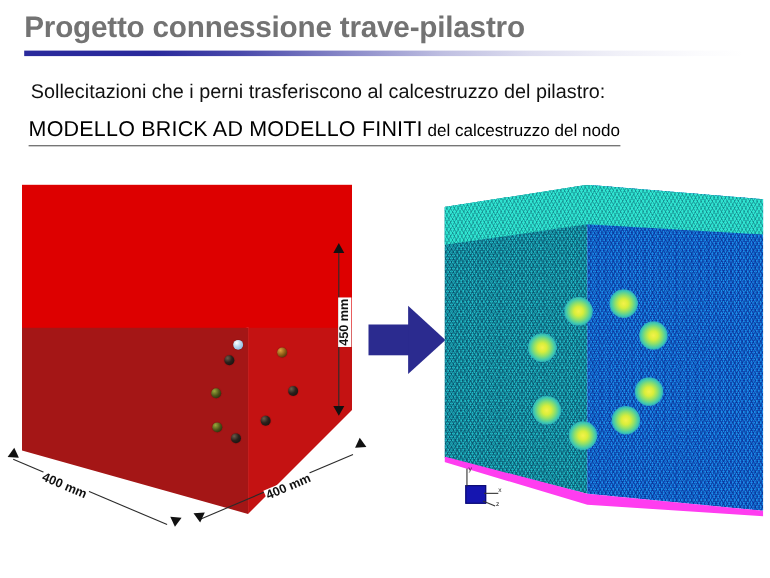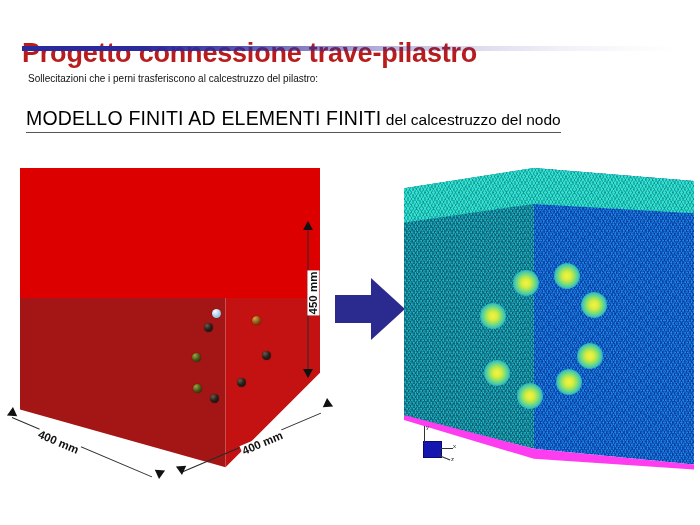--- a/index.html
+++ b/index.html
@@ -8,38 +8,38 @@
     background:#ffffff;
     font-family:"Liberation Sans", sans-serif;
     overflow:hidden;
     position:relative;
   }
   #slide{position:absolute;left:0;top:0;width:700px;height:525px;}
 
   
   .title{
     position:absolute;left:22px;top:10px;
-    font-size:27px;font-weight:bold;color:#b91c1c;
-    letter-spacing:-0.2px;white-space:nowrap;margin-top:28px;
+    font-size:27px;font-weight:bold;color:#737373;
+    letter-spacing:-0.2px;white-space:nowrap;
   }
   .title-rule{
     position:absolute;left:22px;top:46px;width:656px;height:5px;
     background:linear-gradient(to right,
       #2a2a9c 0%, #2a2a9c 18%,
       rgba(42,42,156,0.85) 30%,
       rgba(42,42,156,0.55) 45%,
       rgba(42,42,156,0.30) 58%,
       rgba(42,42,156,0.16) 70%,
       rgba(42,42,156,0.07) 82%,
       rgba(42,42,156,0.02) 93%,
       rgba(42,42,156,0) 100%);
   }
   .subtitle{
     position:absolute;left:28px;top:73px;
-    font-size:10px;color:#111;white-space:nowrap;text-align:center;
+    font-size:18px;color:#111;white-space:nowrap;text-align:center;
   }
   .headline{
     position:absolute;left:26px;top:108px;
     white-space:nowrap;border-bottom:1px solid #555;
     padding-bottom:3px;line-height:1.05;
   }
   .headline .big{font-size:19.5px;color:#000;letter-spacing:0.2px;}
   .headline .small{font-size:15.5px;color:#000;}
 
   
@@ -151,21 +151,21 @@
 <body>
 
 <div id="slide">
 
   <div class="title">Progetto connessione trave-pilastro</div>
   <div class="title-rule"></div>
 
   <div class="subtitle">Sollecitazioni che i perni trasferiscono al calcestruzzo del pilastro:</div>
 
   <div class="headline">
-    <span class="big">MODELLO FINITI AD ELEMENTI FINITI</span><span class="small"> del calcestruzzo del nodo</span>
+    <span class="big">MODELLO BRICK AD MODELLO FINITI</span><span class="small"> del calcestruzzo del nodo</span>
   </div>
 
   <div class="red-cube">
     <div class="rc-face rc-left"></div>
     <div class="rc-face rc-right"></div>
     <div class="rc-face rc-top"></div>
   </div>
 
   <div id="bolts">
       <div class="bolt hl" style="left: 212px; top: 309px;"></div>

